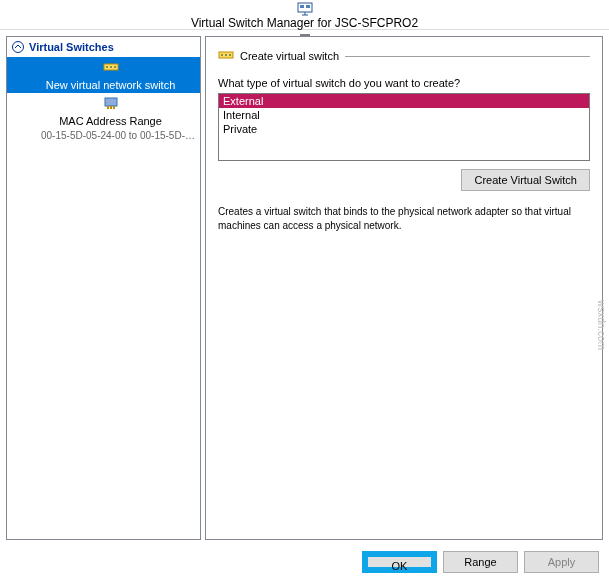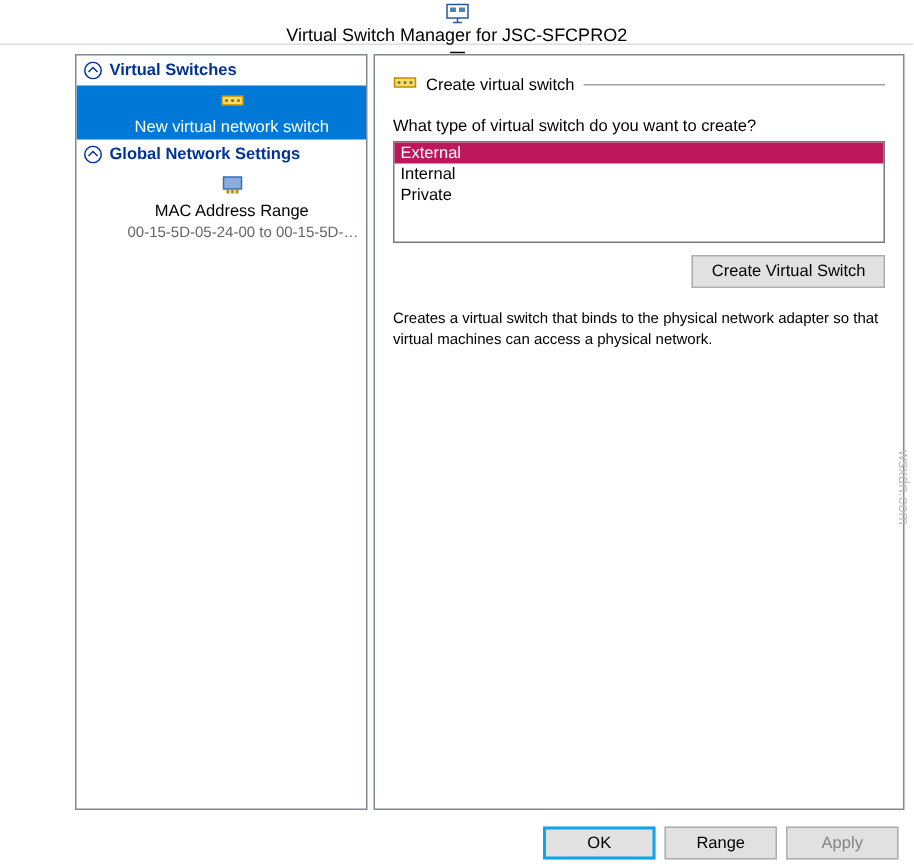--- a/index.html
+++ b/index.html
@@ -4,21 +4,21 @@
 <style>
 * { box-sizing: border-box; font-family: "Segoe UI", Tahoma, sans-serif; }
 body { margin: 0; background: #fff; width: 609px; height: 576px; overflow: hidden; font-size: 11px; }
 
 .titlebar { height: 30px; display: flex; align-items: center; border-bottom: 1px solid #ddd; flex-direction: column; }
 .titlebar .app-icon { width: 16px; height: 16px; margin: 0 6px; }
 .titlebar .title { flex: 1; font-size: 12px; color: #000; }
 .titlebar .win-btn { width: 45px; height: 29px; display: flex; align-items: center; justify-content: center; font-size: 13px; color: #000; }
 .titlebar .win-btn svg { stroke: #000; }
 
-.client { display: flex; height: 516px; padding: 6px; gap: 4px; margin-left: 44px; }
+.client { display: flex; height: 516px; padding: 6px; gap: 4px; }
 
 .left-panel { width: 195px; border: 1px solid #828790; background: #fff; overflow: hidden; }
 .section-hdr { display: flex; align-items: center; padding: 3px 4px; color: #003399; font-weight: bold; font-size: 11px; gap: 4px; }
 .section-hdr .chev { width: 14px; height: 14px; display: inline-flex; align-items: center; justify-content: center; }
 .tree-item { display: flex; align-items: center; padding: 2px 4px 2px 18px; gap: 4px; font-size: 11px; color: #000; white-space: nowrap; overflow: hidden; flex-direction: column; }
 .tree-item.selected { background: #0078d7; color: #fff; }
 .tree-sub { color: #646464; font-size: 10px; padding: 1px 4px 1px 34px; white-space: nowrap; overflow: hidden; text-overflow: ellipsis; }
 .tree-icon { width: 16px; height: 16px; flex-shrink: 0; }
 
 .right-panel { flex: 1; border: 1px solid #828790; background: #fff; padding: 10px 12px; }
@@ -26,21 +26,21 @@
 .group-header .line { flex: 1; height: 1px; background: #a0a0a0; }
 .group-header .lbl { font-size: 11px; color: #000; }
 .question { font-size: 11px; margin-bottom: 4px; }
 .listbox { border: 1px solid #7a7a7a; height: 68px; font-size: 11px; }
 .listbox .opt { padding: 1px 4px; }
 .listbox .opt.selected { background: #be185d; color: #fff; }
 .btn-row { display: flex; justify-content: flex-end; margin-top: 8px; }
 .desc { margin-top: 14px; font-size: 10px; color: #000; line-height: 1.35; }
 
 button.std { background: #e1e1e1; border: 1px solid #adadad; padding: 3px 12px; font-size: 11px; min-width: 75px; height: 22px; font-family: inherit; }
-button.std.primary { border: 2px solid #0ea5e9; }
+button.std.primary { border: 6px solid #0ea5e9; }
 button.std[disabled] { color: #838383; }
 
 .footer { height: 30px; display: flex; align-items: center; justify-content: flex-end; padding: 0 10px; gap: 6px; border-top: 1px solid transparent; }
 
 .watermark { position: fixed; right: 2px; top: 300px; font-size: 10px; color: #bdbdbd; writing-mode: vertical-rl; pointer-events: none; }
 </style>
 </head>
 <body>
 
 <div class="titlebar">
@@ -89,29 +89,20 @@
         <svg viewBox="0 0 16 16" width="16" height="16">
             <rect x="1" y="5" width="14" height="6" fill="#ffd966" stroke="#bf8f00"></rect>
             <circle cx="4" cy="8" r="1" fill="#548235"></circle>
             <circle cx="8" cy="8" r="1" fill="#548235"></circle>
             <circle cx="12" cy="8" r="1" fill="#548235"></circle>
           </svg>
       </span>
       <span>New virtual network switch</span>
     </div>
 
-    <div class="section-hdr">
-      <span class="chev">
-        <svg width="12" height="12" viewBox="0 0 12 12">
-            <circle cx="6" cy="6" r="5.5" fill="none" stroke="#003399" stroke-width="1"></circle>
-            <polyline points="3,5 6,8 9,5" fill="none" stroke="#003399" stroke-width="1" transform="rotate(180 6 6)"></polyline>
-          </svg>
-      </span>
-      <span>Global Network Settings</span>
-    </div>
     <div class="tree-item">
       <span class="tree-icon">
         <svg viewBox="0 0 16 16" width="16" height="16">
             <rect x="2" y="3" width="12" height="8" fill="#8faadc" stroke="#2e75b6"></rect>
             <rect x="4" y="11" width="2" height="3" fill="#bf8f00"></rect>
             <rect x="7" y="11" width="2" height="3" fill="#bf8f00"></rect>
             <rect x="10" y="11" width="2" height="3" fill="#bf8f00"></rect>
           </svg>
       </span>
       <span>MAC Address Range</span>

